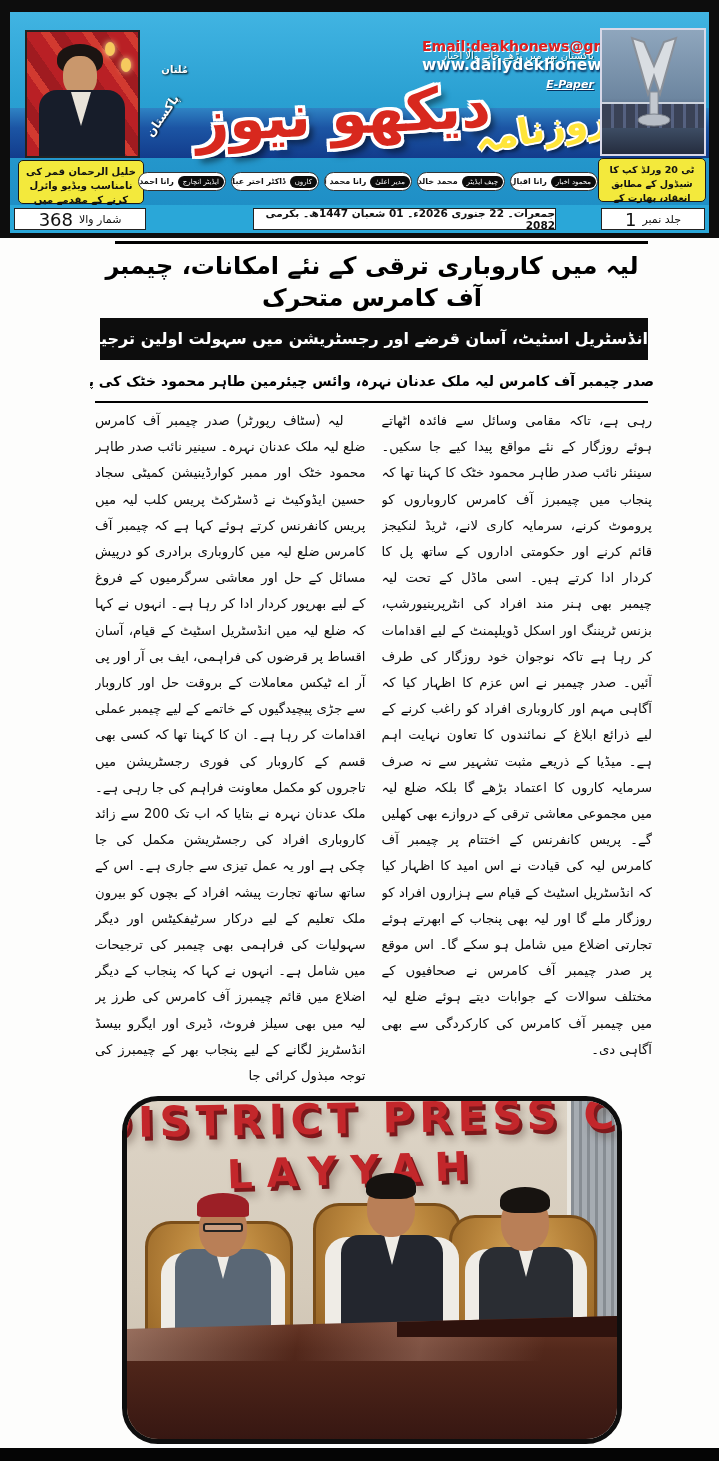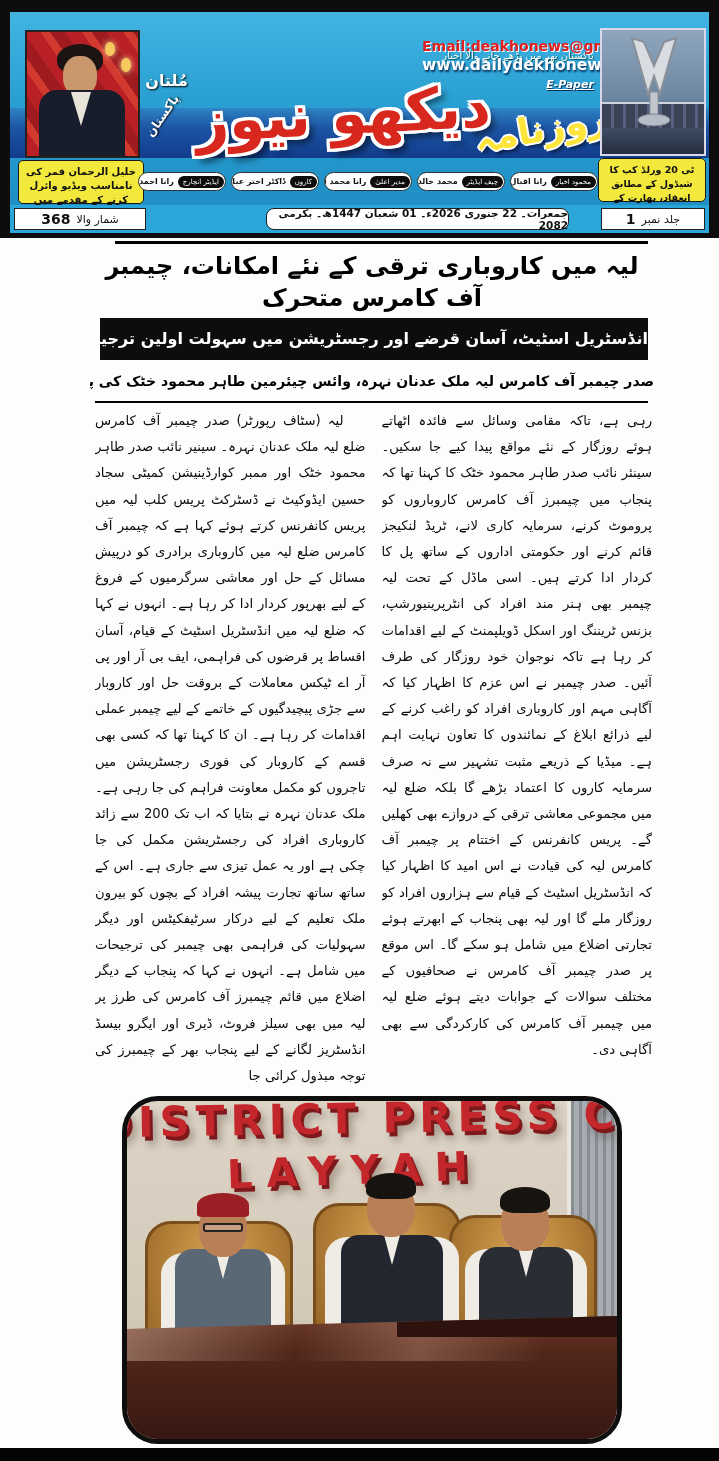--- a/index.html
+++ b/index.html
@@ -35,22 +35,22 @@
 
   
   .paper-name-en { position:absolute; left:128px; top:14px; width:318px; text-align:center;
     font-family:"Liberation Serif", serif; font-weight:bold; font-size:27px; color:#c81f1d;
     text-shadow:-2px 0 #fff,2px 0 #fff,0 -2px #fff,0 2px #fff,2px 2px #fff,-2px -2px #fff,3px 4px 4px rgba(0,0,0,.45);
     white-space:nowrap; }
   .logo-calligraphy { position:absolute; left:168px; top:48px; width:330px; height:112px;
     direction:rtl; text-align:center; font-size:58px; font-weight:bold; color:#d8281e; line-height:108px;
     transform:rotate(-3deg); white-space:nowrap;
     text-shadow:-3px 0 #fff,3px 0 #fff,0 -3px #fff,0 3px #fff,3px 3px #fff,-3px -3px #fff,-3px 3px #fff,3px -3px #fff,6px 7px 6px rgba(0,0,0,.5); }
-  .logo-city { position:absolute; left:136px; top:52px; width:42px; direction:rtl; text-align:center;
-    color:#fff; font-size:16px; font-weight:bold; text-shadow:1px 1px 2px #000;margin-top:7px; }
+  .logo-city { position:absolute; left:136px; top:52px; width:42px; direction:rtl; text-align:right;
+    color:#fff; font-size:10px; font-weight:bold; text-shadow:1px 1px 2px #000; }
   .logo-country { position:absolute; left:130px; top:96px; width:46px; direction:rtl; text-align:center;
     color:#fff; font-size:12px; font-weight:bold; transform:rotate(-55deg); text-shadow:1px 1px 2px #000; }
   .tagline { position:absolute; left:420px; top:6px; width:176px; direction:rtl; text-align:center;
     color:#fff; font-size:10px; text-shadow:1px 1px 1px #044;margin-top:32px; }
   .email { position:absolute; left:412px; top:26px; width:190px; text-align:center;
     color:#e01f1f; font-weight:bold; font-size:14px; text-shadow:1px 1px 0 #fff; white-space:nowrap; }
   .website { position:absolute; left:412px; top:44px; width:190px; text-align:center;
     color:#fff; font-weight:bold; font-size:15.5px; text-shadow:1px 2px 2px #09325e; white-space:nowrap; }
   .epaper { position:absolute; left:520px; top:66px; width:80px; text-align:center;
     color:#fff; font-style:italic; font-weight:bold; font-size:11px; text-shadow:1px 1px 1px #09325e;text-decoration:underline; }
@@ -73,23 +73,23 @@
   .badge .role { background:#0c0c0c; color:#fff; font-size:7px; border-radius:10px; padding:2px 5px;
     margin-right:1px; white-space:nowrap; }
   .badge .name { color:#111; font-size:8px; font-weight:bold; white-space:nowrap; padding:0 4px; overflow:hidden; }
 
   
   .dateline { position:absolute; left:10px; top:205px; width:699px; height:28px; background:#2aa7d8; }
   .date-box { position:absolute; top:3px; height:22px; background:#fff; border:1px solid #222;
     display:flex; direction:rtl; align-items:center; justify-content:center; gap:6px;
     font-size:11px; color:#111; }
   .box-issue { left:4px; width:132px; }
-  .box-date { left:256px; width:303px; font-weight:bold; font-size:10.5px;border-radius:8px; }
+  .box-date { left:243px; width:303px; font-weight:bold; font-size:10.5px; }
   .box-volume { left:591px; width:104px; }
-  .num-big { font-weight:bold; font-size:14px; font-family:"DejaVu Sans", sans-serif; }
+  .num-big { font-weight:normal; font-size:18px; font-family:"DejaVu Sans", sans-serif; }
 
   
   .rule-double { position:absolute; left:115px; top:241px; width:533px; height:3px;
     border-top:2px solid #000; border-bottom:1px solid #000; }
   .headline { position:absolute; left:90px; top:250px; width:564px; height:64px; direction:rtl;
     text-align:center; font-size:24px; font-weight:bold; color:#000; line-height:32px; overflow:hidden; }
   .subheadline { position:absolute; left:100px; top:318px; width:548px; height:42px; background:#0d0d0d;
     color:#fff; direction:rtl; text-align:center; font-size:16px; font-weight:bold; line-height:42px;
     overflow:hidden; white-space:nowrap; }
   .byline { position:absolute; left:90px; top:364px; width:564px; height:34px; direction:rtl;

